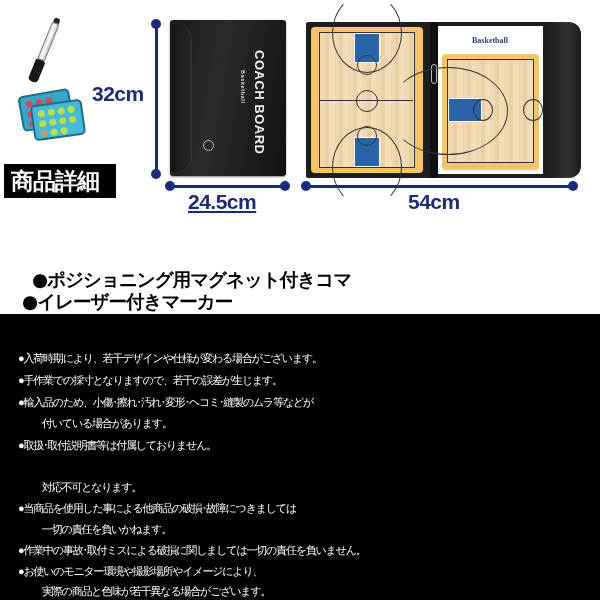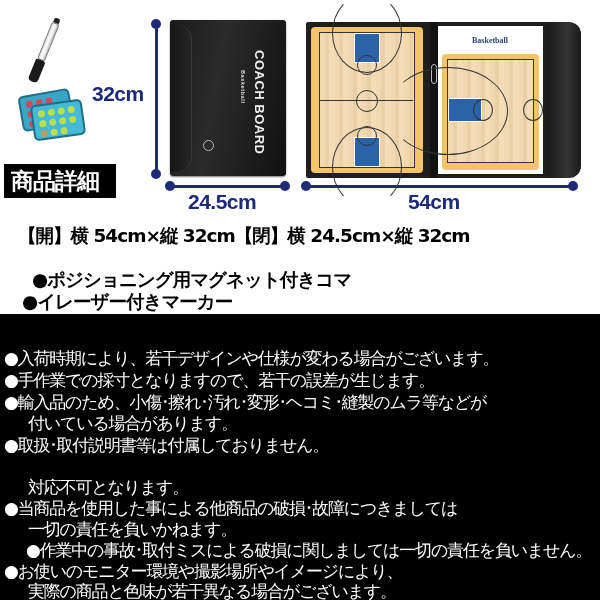--- a/index.html
+++ b/index.html
@@ -44,21 +44,21 @@
   .hinge { position:absolute; left:124px; top:0; width:8px; height:156px; background:#111; }
   .hinge .clip { position:absolute; left:1px; top:42px; width:6px; height:20px; border:1px solid #bbb; border-radius:3px; }
 
   
   .detail-badge { position:absolute; left:4px; top:164px; width:112px; height:34px; background:#000; color:#fff; font-weight:bold; font-size:23px; line-height:34px; padding-left:7px; letter-spacing:-1px; }
   .spec { position:absolute; left:2px; color:#000; font-weight:bold; font-size:18.5px; line-height:22px; white-space:nowrap; letter-spacing:-1px; }
 
   
   .notice { position:absolute; left:0; top:314px; width:600px; height:286px; background:#000; color:#fff; }
   .notice-title { position:absolute; left:2px; top:4px; font-weight:bold; font-size:20px; line-height:26px; white-space:nowrap; letter-spacing:-1px; }
-  .notice-line { position:absolute; left:4px; font-size:17px; line-height:20px; white-space:nowrap; letter-spacing:-1.2px; }
+  .notice-line { position:absolute; left:18px; font-size:11px; line-height:20px; white-space:nowrap; letter-spacing:-1.2px;font-family:Liberation Serif, serif; }
   .indent { padding-left:24px; }
 </style>
 </head>
 <body>
 
 <div class="top">
 
   <div class="marker">
     <div class="cap-top"></div>
       <div class="body"></div>
@@ -96,21 +96,21 @@
   <div class="closed">
     <div class="flap"></div>
     <div class="title">COACH BOARD</div>
     <div class="sub">Basketball</div>
     <div class="logo"></div>
   </div>
 
   <div class="hline" style="left:170px;top:185px;width:115px;"></div>
   <div class="ball" style="left:165px;top:181px;"></div>
   <div class="ball" style="left:280px;top:181px;"></div>
-  <div class="dim-label" style="left:188px;top:190px;">24.5cm</div>
+  <div class="dim-label" style="left:188px;top:190px;text-decoration:underline;">24.5cm</div>
 
   <div class="open">
     <div class="frame"></div>
     <div class="flapR"></div>
 
     <div class="court-panel" style="left:5px;top:5px;width:112px;height:146px;">
       <div class="court-inner" style="left:8px;top:5px;width:96px;height:136px;">
         <div class="arc" style="left:12px;top:-40px;width:70px;height:80px;border-top-color:transparent;"></div>
         <div class="paint" style="left:34px;top:0;width:26px;height:30px;"></div>
         <div class="arc" style="left:37px;top:22px;width:20px;height:20px;"></div>
@@ -138,30 +138,29 @@
       </div>
     </div>
   </div>
 
   <div class="hline" style="left:306px;top:185px;width:268px;"></div>
   <div class="ball" style="left:301px;top:181px;"></div>
   <div class="ball" style="left:568px;top:181px;"></div>
   <div class="dim-label" style="left:408px;top:190px;">54cm</div>
 
   <div class="detail-badge">商品詳細</div>
-  <div class="spec" style="top:225px;left:18px;">【開】横 54cm×縦 32cm【閉】横 24.5cm×縦 32cm</div>
   <div class="spec" style="top:269px;left:32px;">●ポジショニング用マグネット付きコマ</div>
   <div class="spec" style="top:291px;left:22px;">●イレーザー付きマーカー</div>
 </div>
 
 <div class="notice">
   <div class="notice-line" style="top:34px;">●入荷時期により、若干デザインや仕様が変わる場合がございます。</div>
   <div class="notice-line" style="top:78px;">●輸入品のため、小傷･擦れ･汚れ･変形･ヘコミ･縫製のムラ等などが</div>
   <div class="notice-line" style="top:56px;">●手作業での採寸となりますので、若干の誤差が生じます。</div>
   <div class="notice-line indent" style="top:99px;">付いている場合があります。</div>
   <div class="notice-line" style="top:121px;">●取扱･取付説明書等は付属しておりません。</div>
   <div class="notice-line indent" style="top:163px;">対応不可となります。</div>
   <div class="notice-line" style="top:184px;">●当商品を使用した事による他商品の破損･故障につきましては</div>
   <div class="notice-line indent" style="top:205px;">一切の責任を負いかねます。</div>
-  <div class="notice-line" style="top:226px;margin-left:22px;">●作業中の事故･取付ミスによる破損に関しましては一切の責任を負いません。</div>
+  <div class="notice-line" style="top:226px;">●作業中の事故･取付ミスによる破損に関しましては一切の責任を負いません。</div>
   <div class="notice-line" style="top:247px;">●お使いのモニター環境や撮影場所やイメージにより、</div>
   <div class="notice-line indent" style="top:267px;">実際の商品と色味が若干異なる場合がございます。</div>
 </div>
 
 </body></html>

